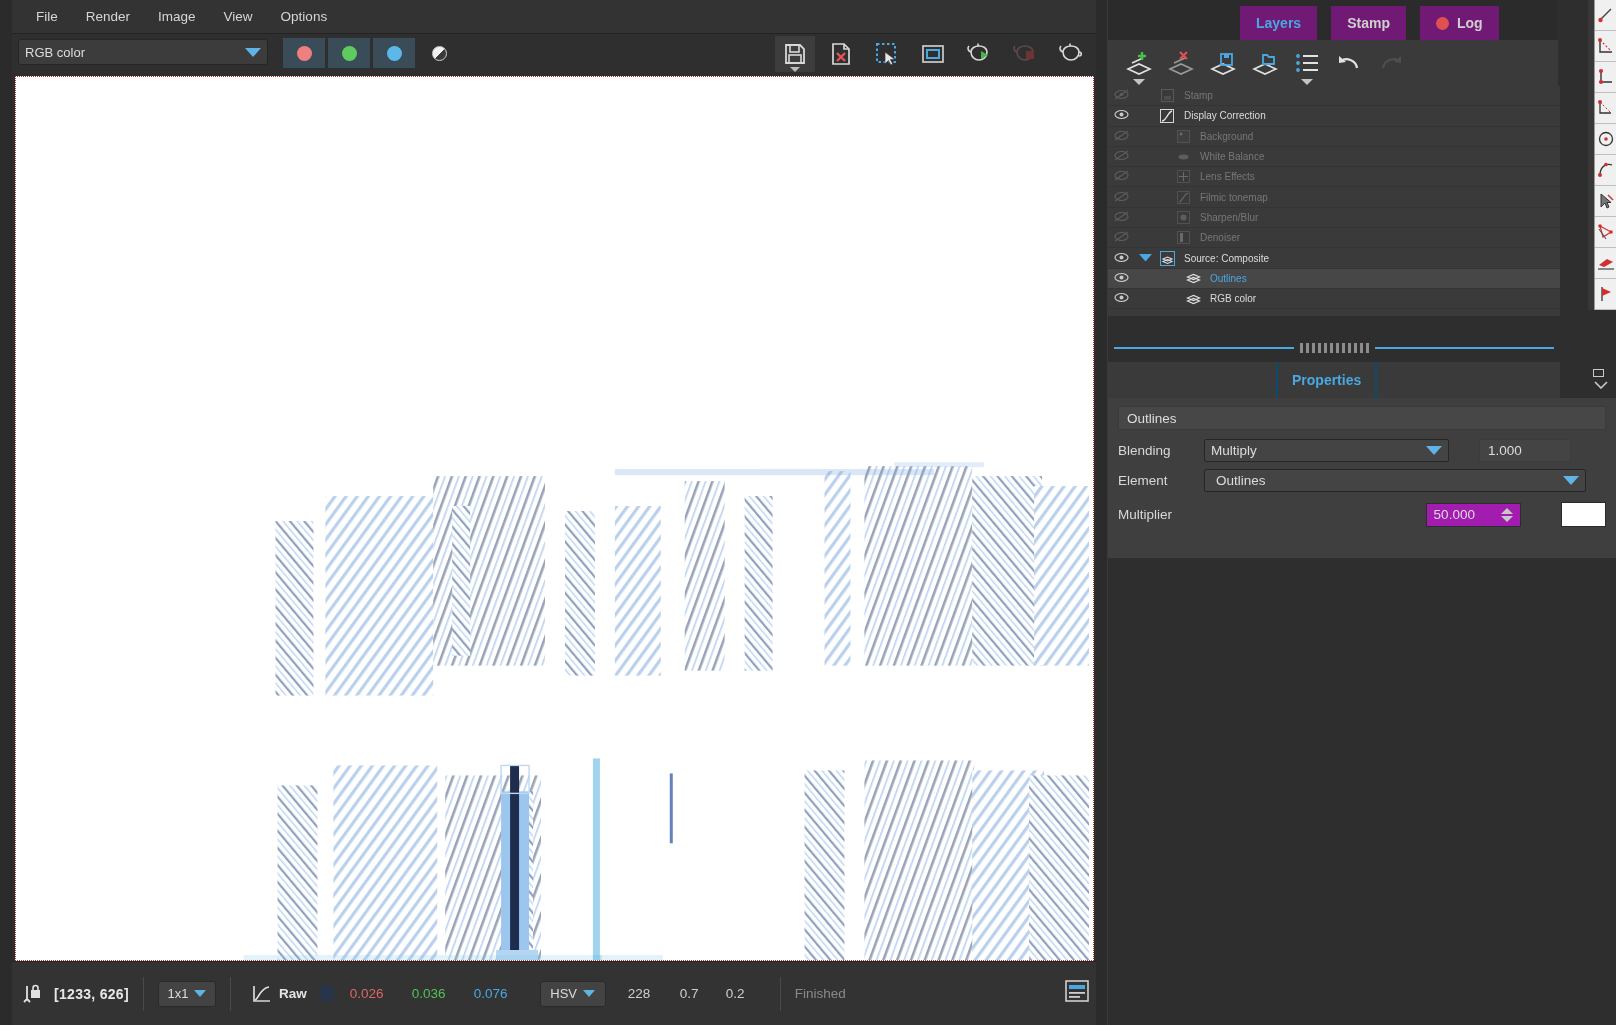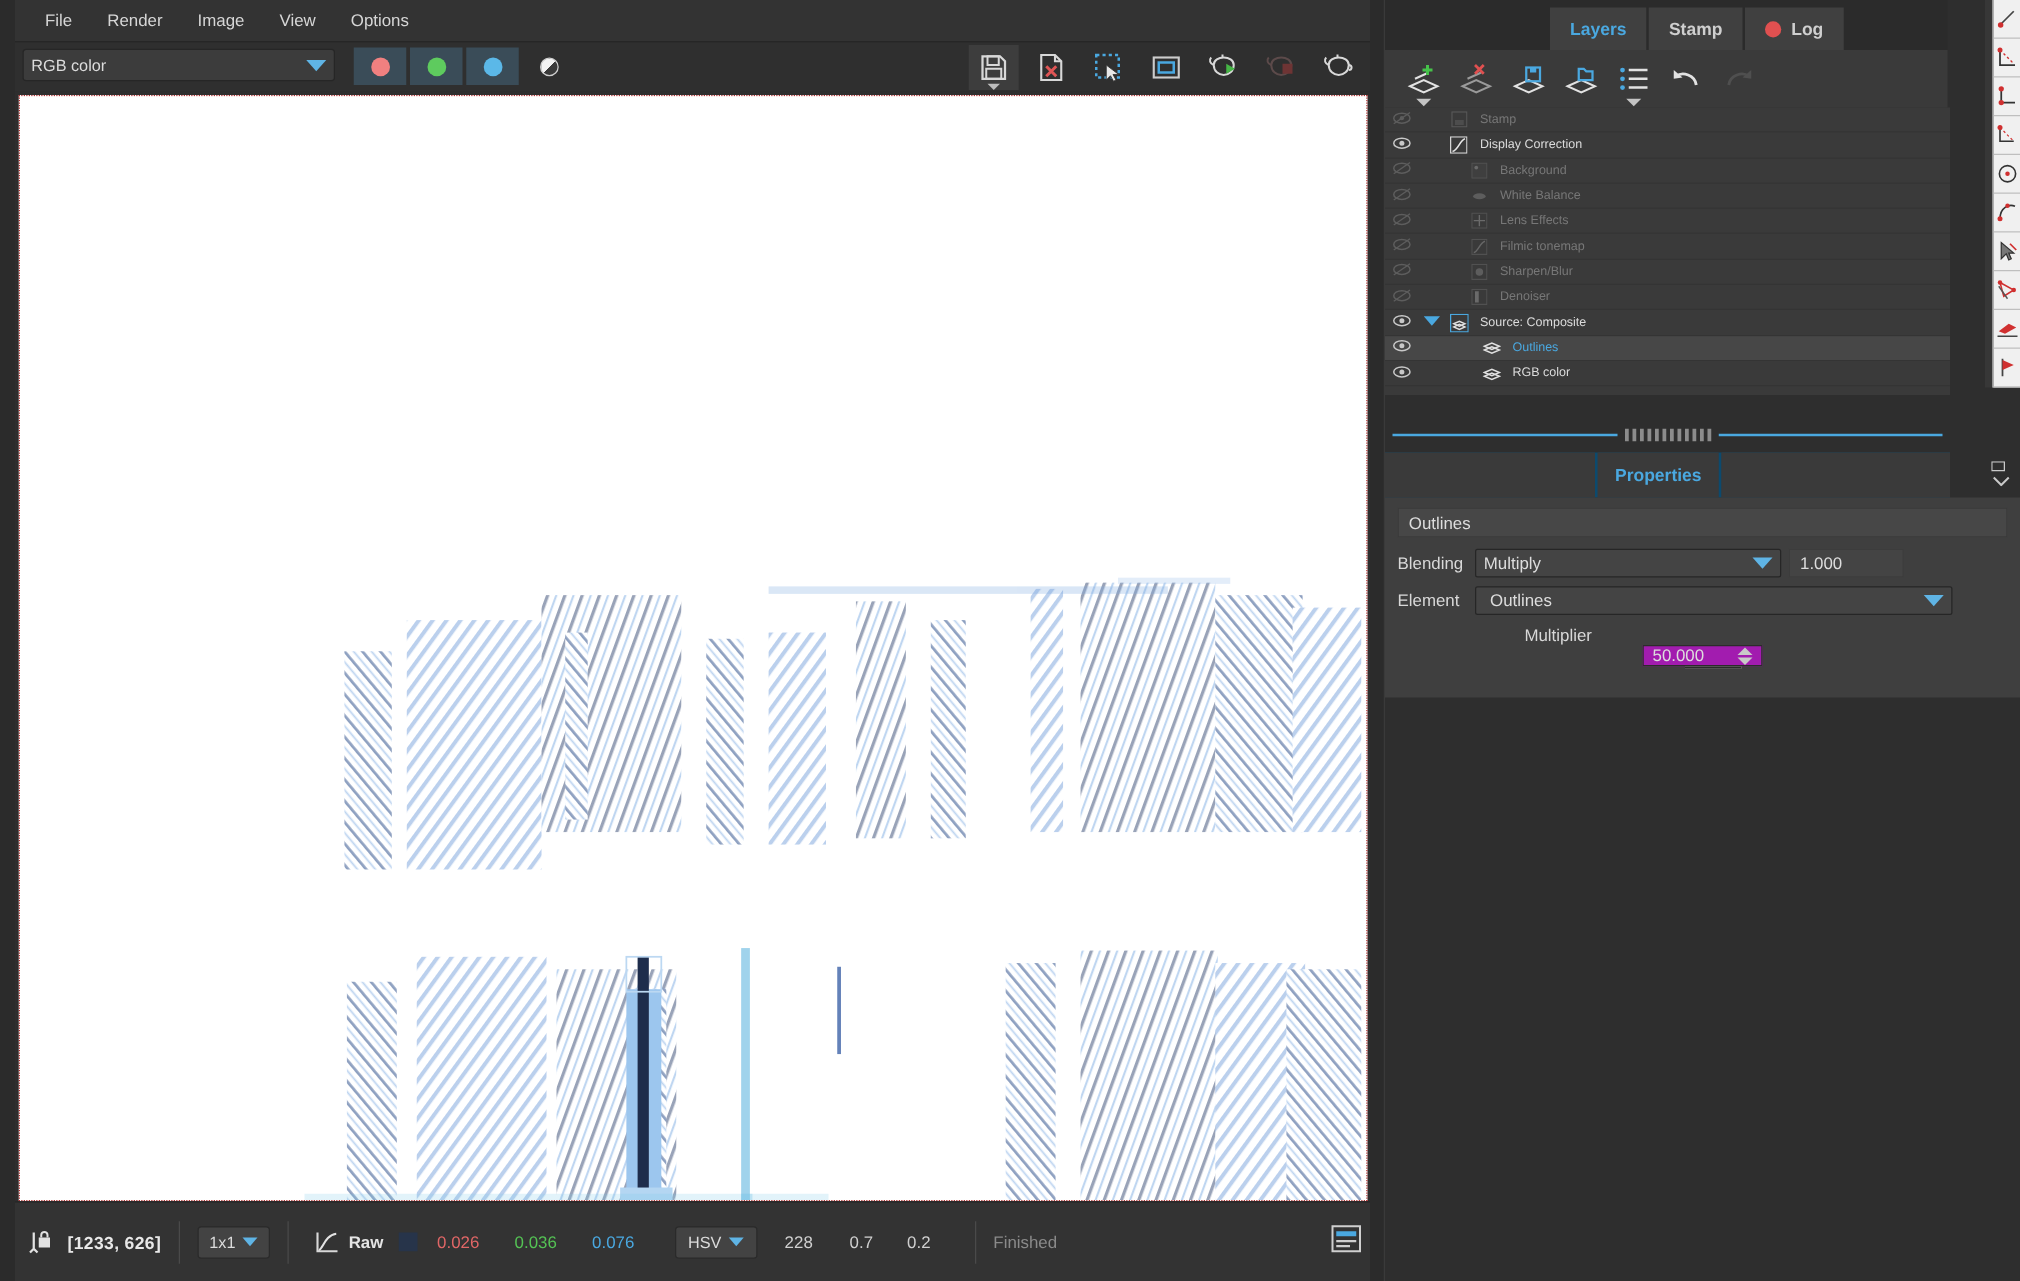--- a/index.html
+++ b/index.html
@@ -174,22 +174,22 @@
     position: absolute; left: 12px; top: 0;
     width: 450px; height: 40px;
     background: #2b2b2b;
     display: flex; align-items: flex-end;
     padding-left: 132px;
   }
   .rtab {
     height: 34px; padding: 16px 16px;
     display: flex; align-items: center; gap: 8px;
     font-size: 14px; font-weight: bold;
-    background: #404040; color: #cfcfcf;
-    margin-right: 2px;
+    background: #701a75; color: #cfcfcf;
+    margin-right: 14px;
     cursor: pointer;
   }
   .rtab.sel { color: #4aa8e0; }
   .rec-dot { width: 13px; height: 13px; border-radius: 50%; background: #e05050; }
 
   
   #layer-tools {
     position: absolute; left: 12px; top: 40px;
     width: 450px; height: 46px;
     background: #3a3a3a;
@@ -272,21 +272,21 @@
     background: #3f3f3f;
     padding: 8px 10px 0 10px;
   }
   .namefield {
     height: 24px; background: #474747;
     border: 1px solid #3a3a3a;
     display: flex; align-items: center; padding: 0 8px;
     font-size: 13.5px; color: #dddddd;
     margin-bottom: 7px;
   }
-  .prow { display: flex; align-items: center; height: 27px; margin-bottom: 3px; }
+  .prow { display: flex; align-items: center; height: 27px; margin-bottom: 3px; gap: 24px; }
   .plabel { font-size: 13.5px; color: #d8d8d8; }
   .combo {
     height: 23px; background: #444444;
     border: 1px solid #262626; border-radius: 2px;
     display: flex; align-items: center;
     padding: 0 6px;
     font-size: 13.5px; color: #dddddd; cursor: pointer;
   }
   .combo .ctext { flex: 1; }
   .numbox {
@@ -909,21 +909,21 @@
       </div>
 
       <div class="prow">
         <span class="plabel" style="width:62px;">Element</span>
         <div class="combo" style="width:382px;">
           <span class="ctext" style="padding-left:5px;">Outlines</span>
           <span class="caret-down"></span>
         </div>
       </div>
 
-      <div class="prow" style="margin-top:7px;flex-direction:column;">
+      <div class="prow" style="margin-top:7px;">
         <span class="plabel" style="width:285px;">Multiplier</span>
         <div class="spinbox" style="width:96px;">
           <span>50.000</span>
           <span class="spin-arrows">
             <i class="up"></i>
               <i class="dn"></i>
           </span>
         </div>
         <div class="swatch-white" style="margin-left:16px;"></div>
       </div>

